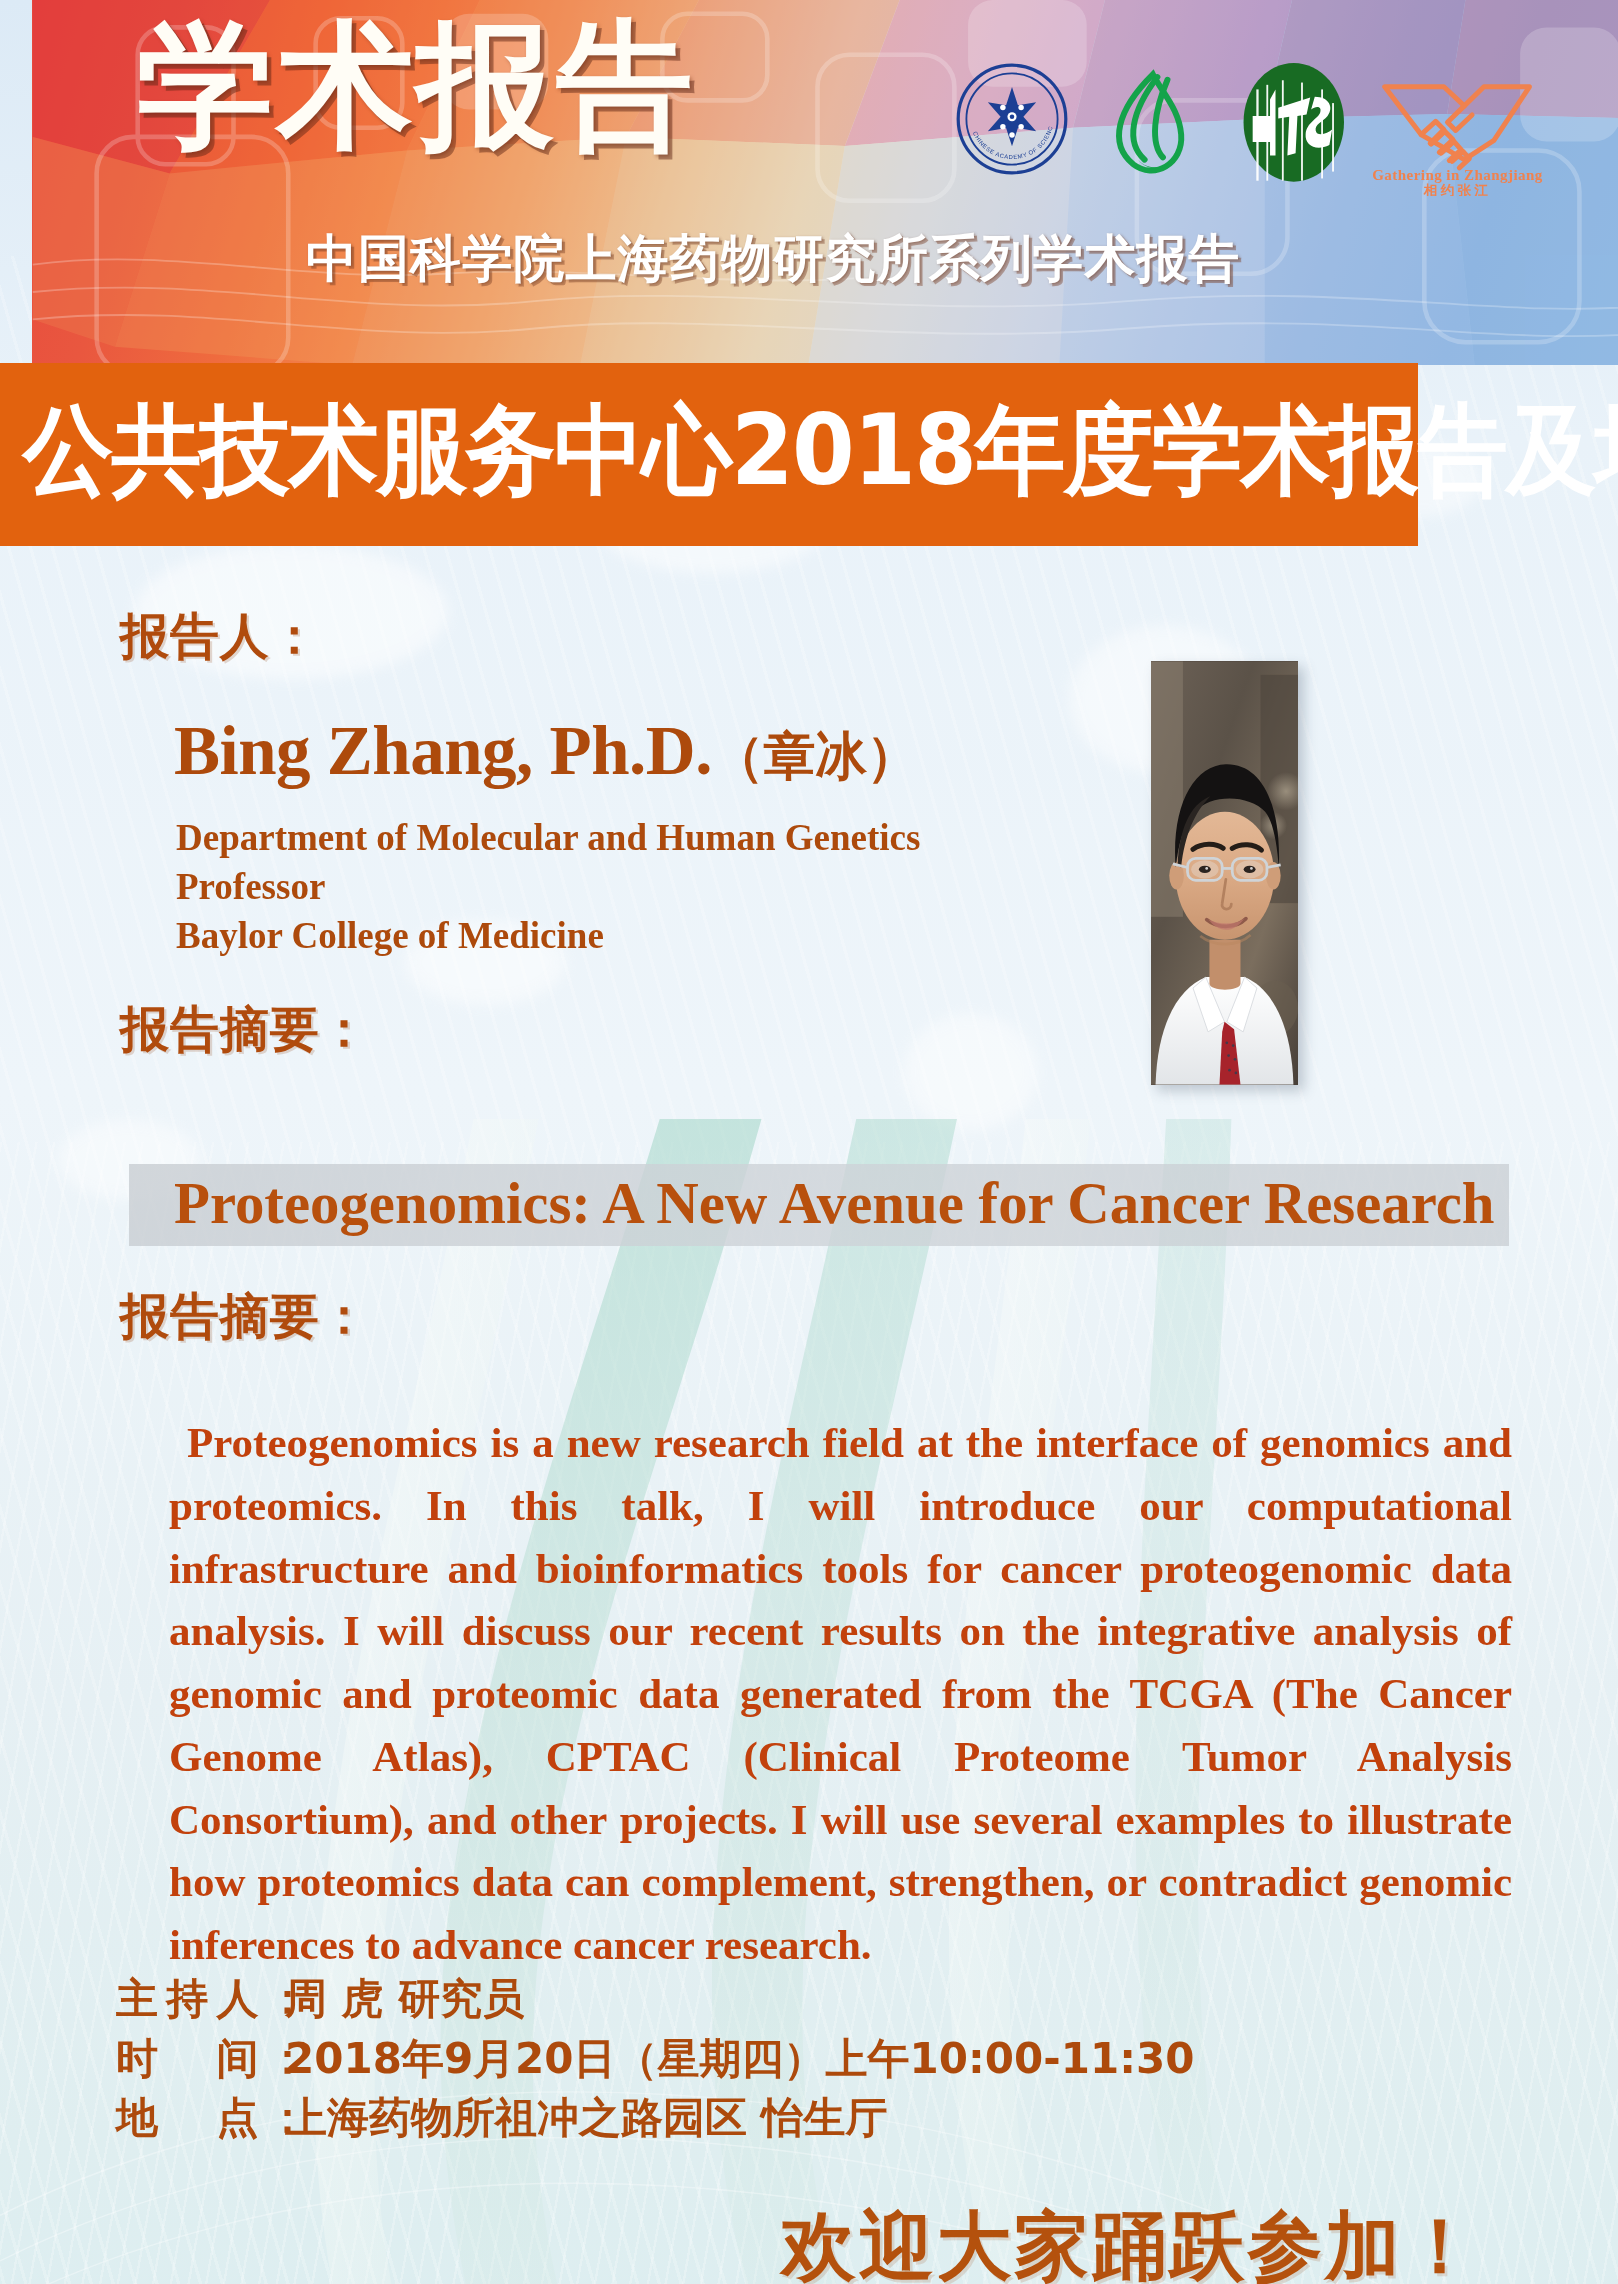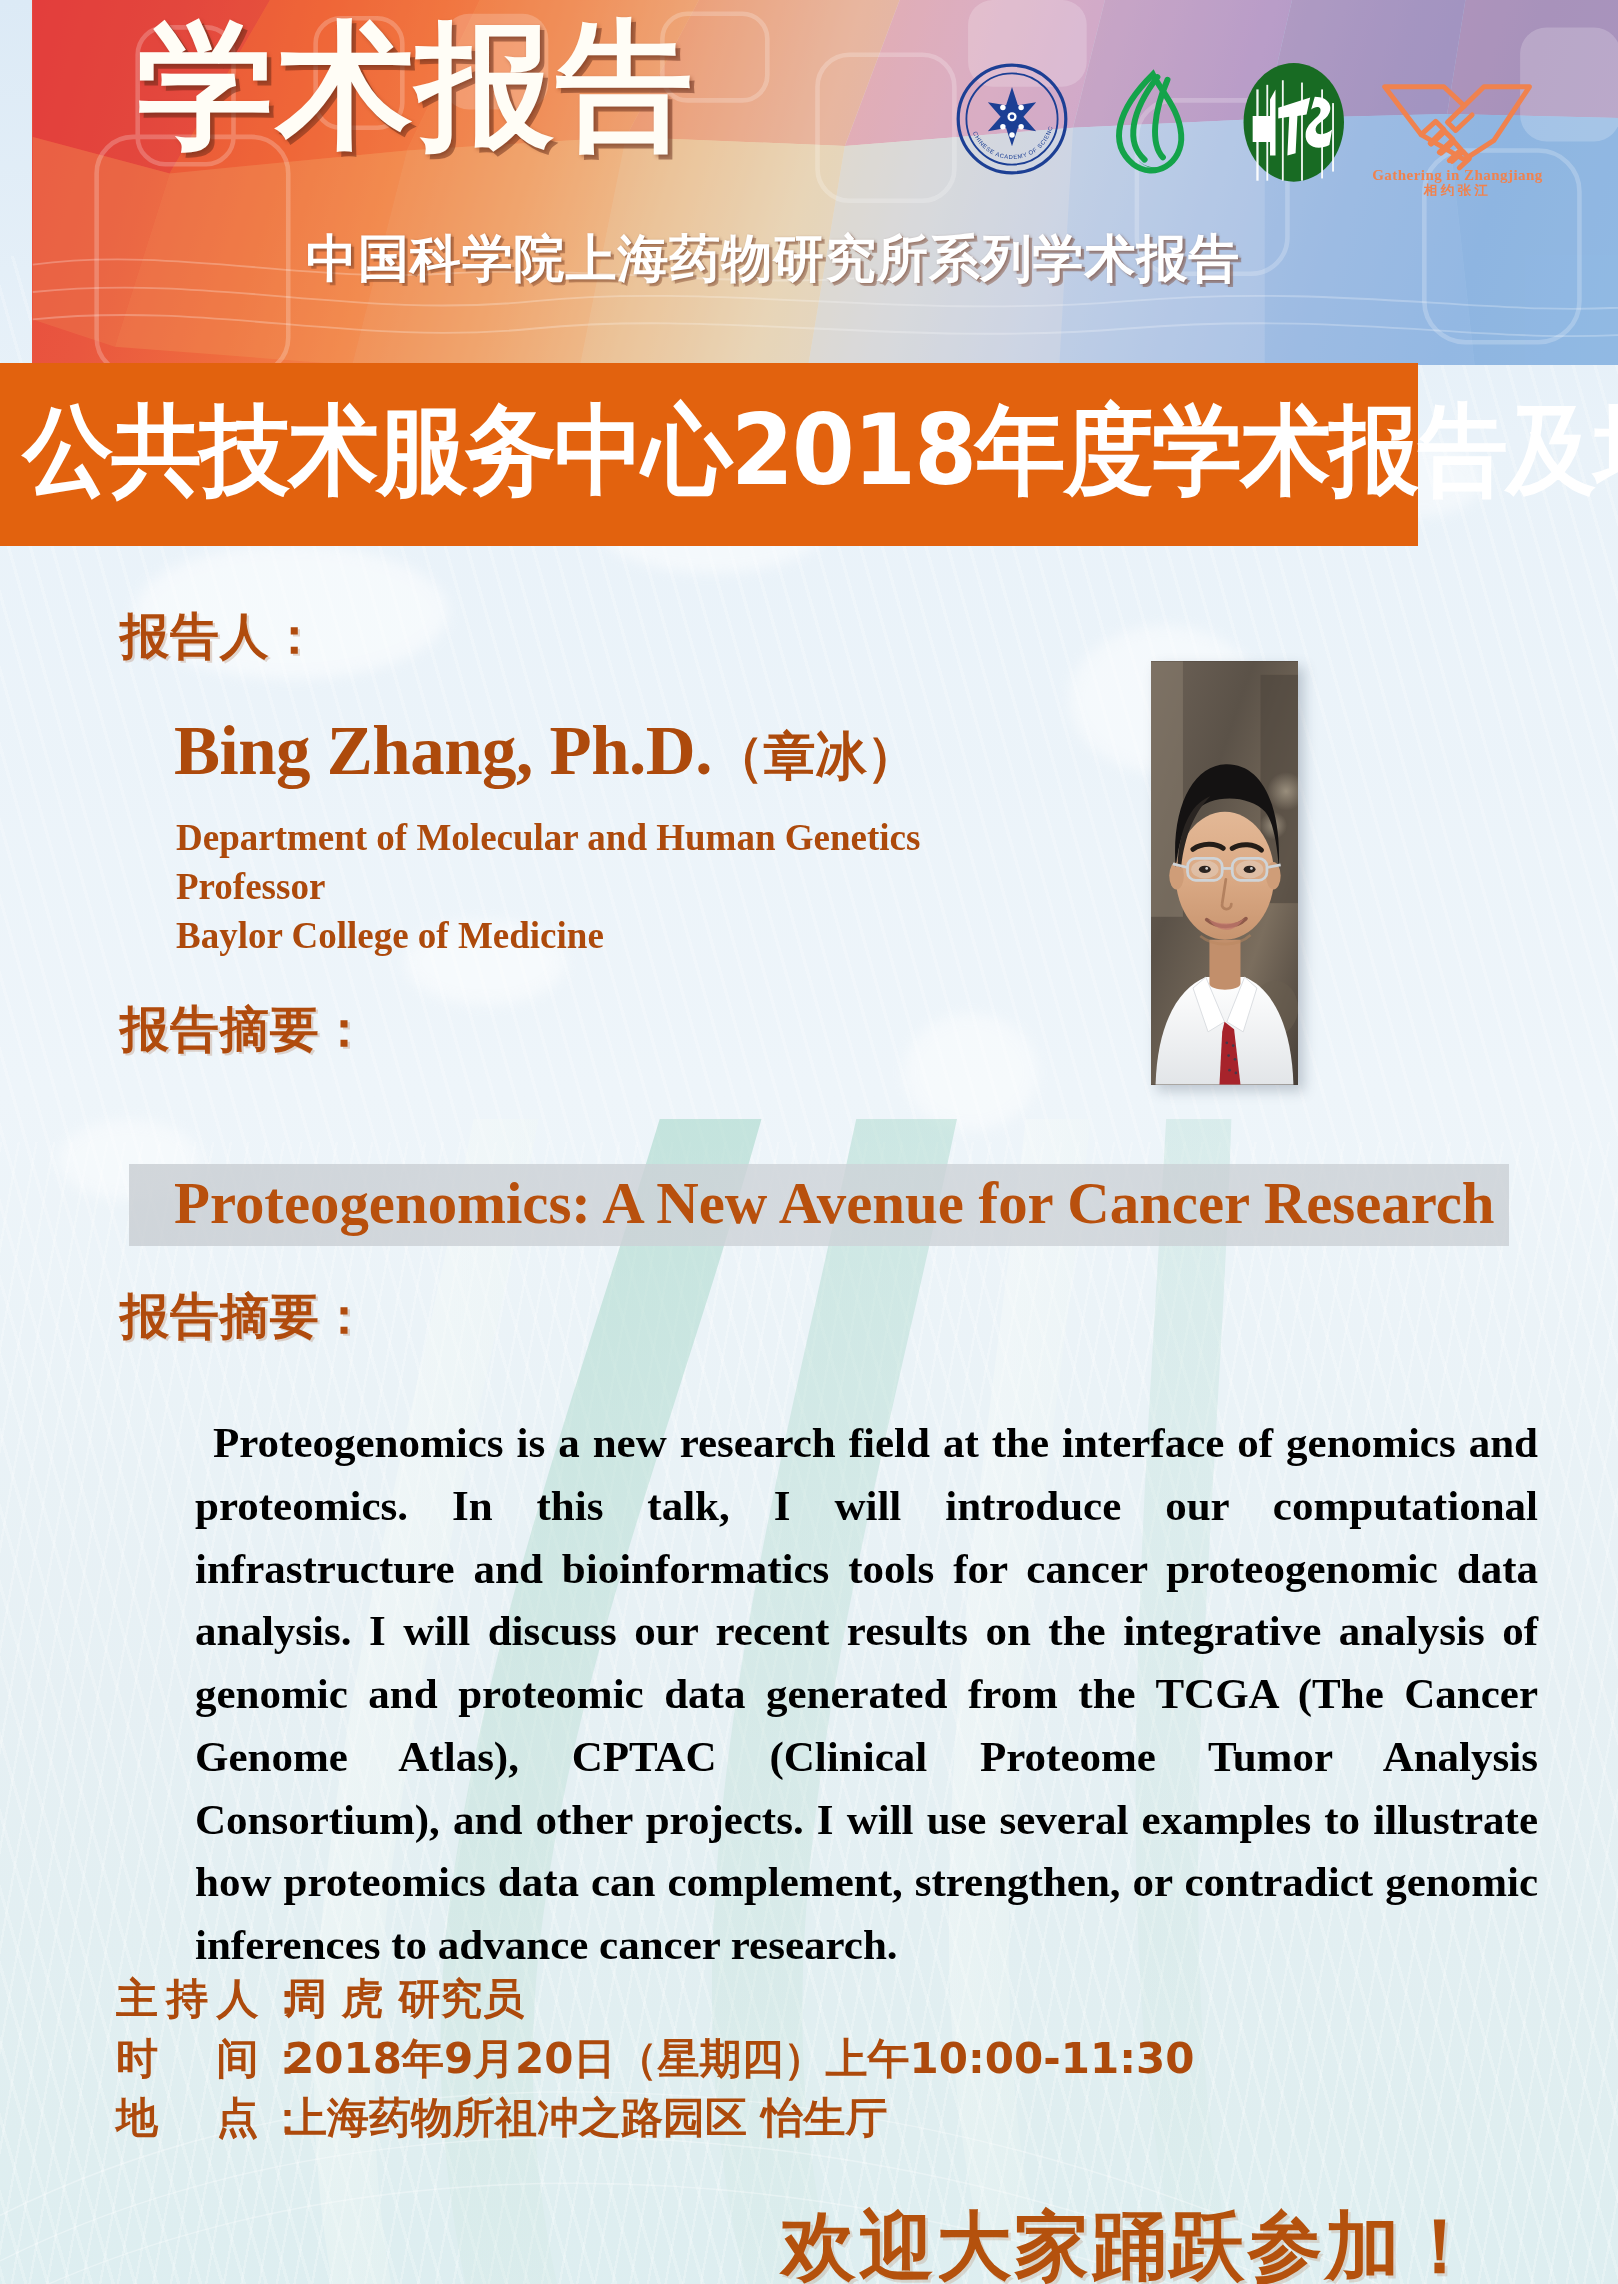--- a/index.html
+++ b/index.html
@@ -175,25 +175,24 @@
     transform-origin:left top;
   }
 
   
   .abstract{
     position:absolute;left:169px;top:1412px;width:1343px;
     font-family:"Liberation Serif","DejaVu Serif",serif;
     font-weight:bold;
     font-size:43px;
     line-height:1.46;
-    color:#000000;
+    color:#c2410c;
     text-align:justify;
     text-justify:inter-word;
     text-indent:18px;
-    margin-left:26px;
   }
 
   
   .info{
     position:absolute;left:116px;top:1969px;
     font-family:"DejaVu Sans","Liberation Sans",sans-serif;
     font-weight:bold;
     color:#ad4a0c;
     font-size:42px;
     line-height:1.42;

